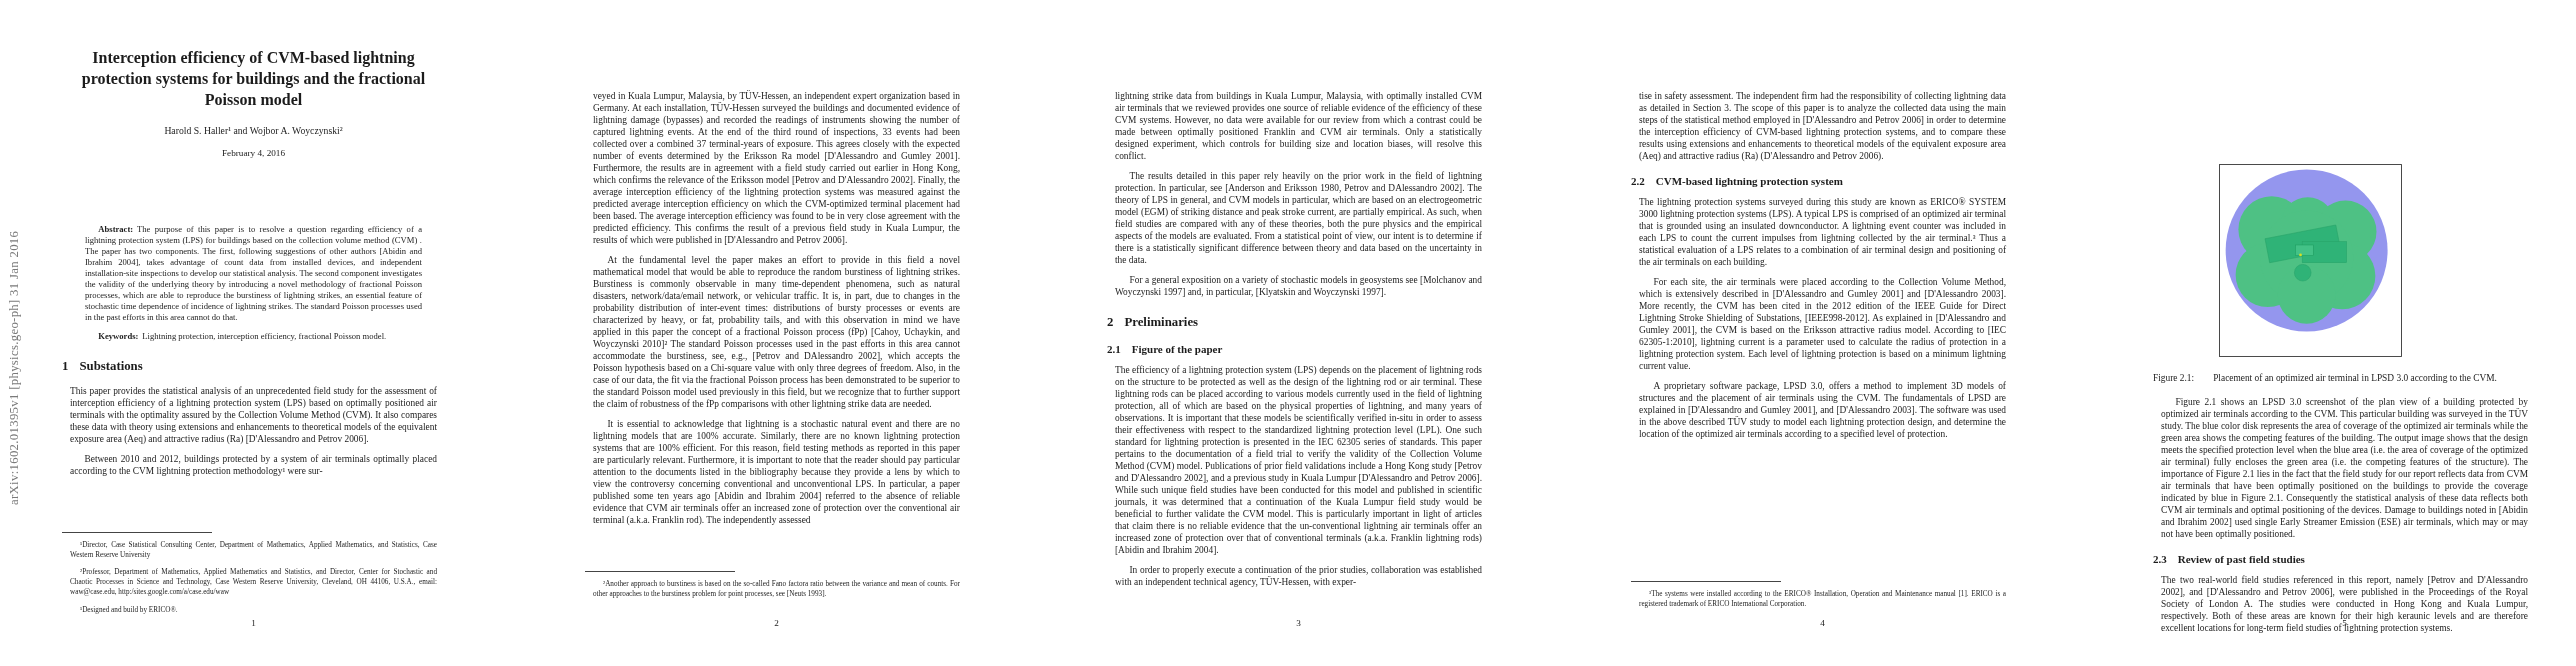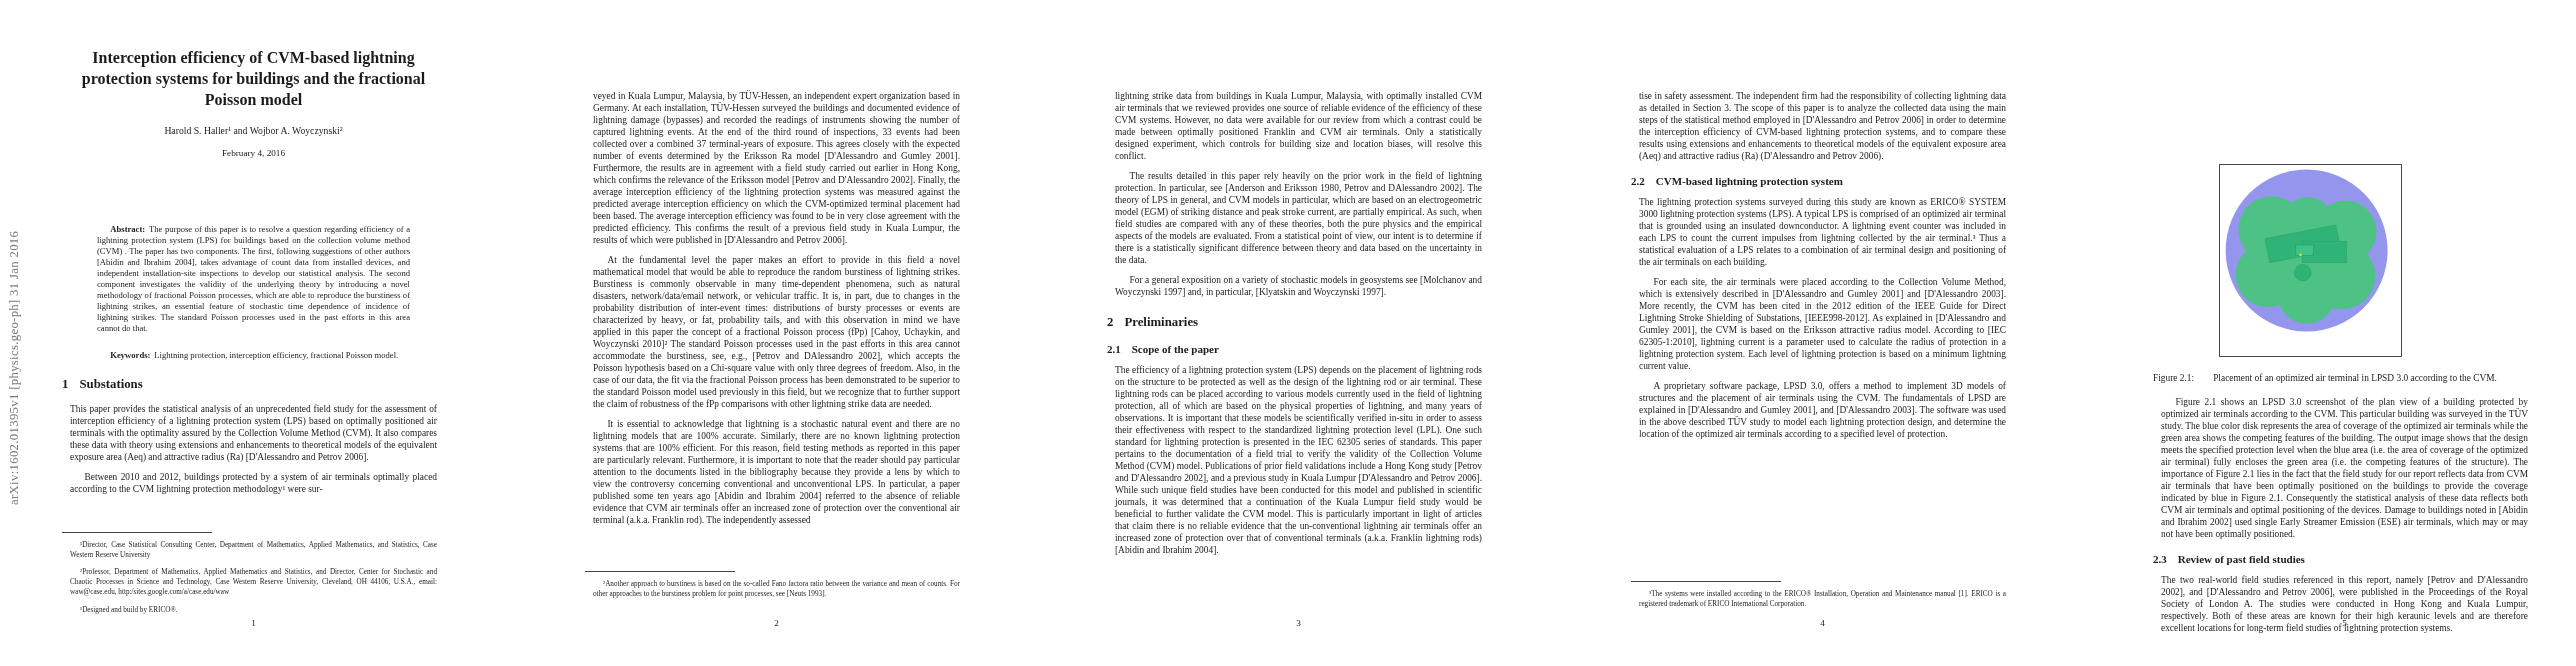--- a/index.html
+++ b/index.html
@@ -21,21 +21,21 @@
     position:absolute;left:6.7px;top:133px;height:372px;
     writing-mode:vertical-rl;transform:rotate(180deg);
     font-size:12.8px;color:#7a7a7a;letter-spacing:0.3px;white-space:nowrap;
   }
 
   
   .title{font-size:16px;line-height:21px;font-weight:bold;text-align:center;margin:47px 5.6px 0;}
   .authors{text-align:center;font-size:9.7px;margin-top:14.5px;}
   .date{text-align:center;font-size:9.2px;margin-top:12.2px;}
   .abstract{margin:66px auto 0;width:345px;font-size:8.6px;line-height:11px;text-align:justify;}
-  .abstract p, .kw p{margin:16px;text-indent:13.3px;}
+  .abstract p, .kw p{margin:4px;text-indent:13.3px;}
   .kw{margin:8.3px auto 0;width:345px;font-size:8.6px;line-height:11px;text-align:justify;}
   .run-in{margin-right:3.9px;font-weight:bold;}
 
   
   .bt p{font-size:9.4px;line-height:12px;text-align:justify;margin:8px;}
   .bt p.ind{text-indent:14.5px;}
 
   
   h2.sec{font-size:12.8px;font-weight:bold;margin:16.7px 0 11px;}
   h3.subsec{font-size:11px;font-weight:bold;margin:13.3px 0 9px;}
@@ -99,22 +99,23 @@
   </div>
   <div class="pagenum">2</div>
 </div>
 
 <div class="page flow" id="page-3">
   <div class="bt">
     <p>lightning strike data from buildings in Kuala Lumpur, Malaysia, with optimally installed CVM air terminals that we reviewed provides one source of reliable evidence of the efficiency of these CVM systems. However, no data were available for our review from which a contrast could be made between optimally positioned Franklin and CVM air terminals. Only a statistically designed experiment, which controls for building size and location biases, will resolve this conflict.</p>
     <p class="ind">The results detailed in this paper rely heavily on the prior work in the field of lightning protection. In particular, see [Anderson and Eriksson 1980, Petrov and DAlessandro 2002]. The theory of LPS in general, and CVM models in particular, which are based on an electrogeometric model (EGM) of striking distance and peak stroke current, are partially empirical. As such, when field studies are compared with any of these theories, both the pure physics and the empirical aspects of the models are evaluated. From a statistical point of view, our intent is to determine if there is a statistically significant difference between theory and data based on the uncertainty in the data.</p>
     <p class="ind">For a general exposition on a variety of stochastic models in geosystems see [Molchanov and Woyczynski 1997] and, in particular, [Klyatskin and Woyczynski 1997].</p>
     <h2 class="sec"><span class="hnum">2</span><span class="ht">Preliminaries</span></h2>
-    <h3 class="subsec"><span class="hnum">2.1</span><span class="ht">Scope of the paper</span></h3>
+    <h3 class="subsec"><span class="hnum">2.1</span><span class="ht">Figure of the paper</span></h3>
     <p>The efficiency of a lightning protection system (LPS) depends on the placement of lightning rods on the structure to be protected as well as the design of the lightning rod or air terminal. These lightning rods can be placed according to various models currently used in the field of lightning protection, all of which are based on the physical properties of lightning, and many years of observations. It is important that these models be scientifically verified in-situ in order to assess their effectiveness with respect to the standardized lightning protection level (LPL). One such standard for lightning protection is presented in the IEC 62305 series of standards. This paper pertains to the documentation of a field trial to verify the validity of the Collection Volume Method (CVM) model. Publications of prior field validations include a Hong Kong study [Petrov and D'Alessandro 2002], and a previous study in Kuala Lumpur [D'Alessandro and Petrov 2006]. While such unique field studies have been conducted for this model and published in scientific journals, it was determined that a continuation of the Kuala Lumpur field study would be beneficial to further validate the CVM model. This is particularly important in light of articles that claim there is no reliable evidence that the un-conventional lightning air terminals offer an increased zone of protection over that of conventional terminals (a.k.a. Franklin lightning rods) [Abidin and Ibrahim 2004].</p>
+    <p class="ind">In order to properly execute a continuation of the prior studies, collaboration was established with an independent technical agency, TÜV-Hessen, with exper-</p>
   </div>
   <div class="pagenum">3</div>
 </div>
 
 <div class="page flow" id="page-4">
   <div class="bt">
     <p>tise in safety assessment. The independent firm had the responsibility of collecting lightning data as detailed in Section 3. The scope of this paper is to analyze the collected data using the main steps of the statistical method employed in [D'Alessandro and Petrov 2006] in order to determine the interception efficiency of CVM-based lightning protection systems, and to compare these results using extensions and enhancements to theoretical models of the equivalent exposure area (Aeq) and attractive radius (Ra) (D'Alessandro and Petrov 2006).</p>
     <h3 class="subsec"><span class="hnum">2.2</span><span class="ht">CVM-based lightning protection system</span></h3>
     <p>The lightning protection systems surveyed during this study are known as ERICO® SYSTEM 3000 lightning protection systems (LPS). A typical LPS is comprised of an optimized air terminal that is grounded using an insulated downconductor. A lightning event counter was included in each LPS to count the current impulses from lightning collected by the air terminal.³ Thus a statistical evaluation of a LPS relates to a combination of air terminal design and positioning of the air terminals on each building.</p>
     <p class="ind">For each site, the air terminals were placed according to the Collection Volume Method, which is extensively described in [D'Alessandro and Gumley 2001] and [D'Alessandro 2003]. More recently, the CVM has been cited in the 2012 edition of the IEEE Guide for Direct Lightning Stroke Shielding of Substations, [IEEE998-2012]. As explained in [D'Alessandro and Gumley 2001], the CVM is based on the Eriksson attractive radius model. According to [IEC 62305-1:2010], lightning current is a parameter used to calculate the radius of protection in a lightning protection system. Each level of lightning protection is based on a minimum lightning current value.</p>

